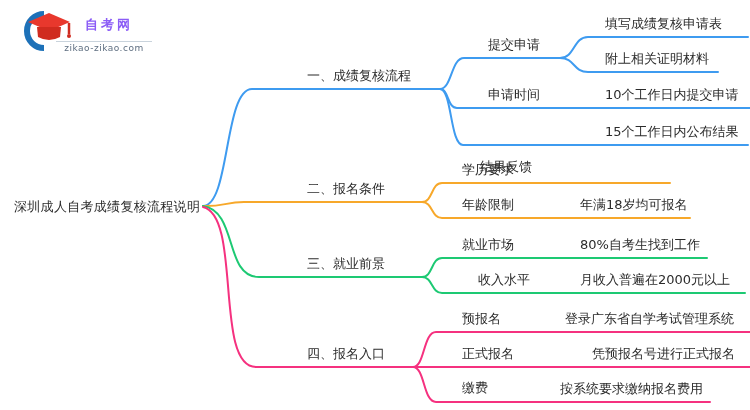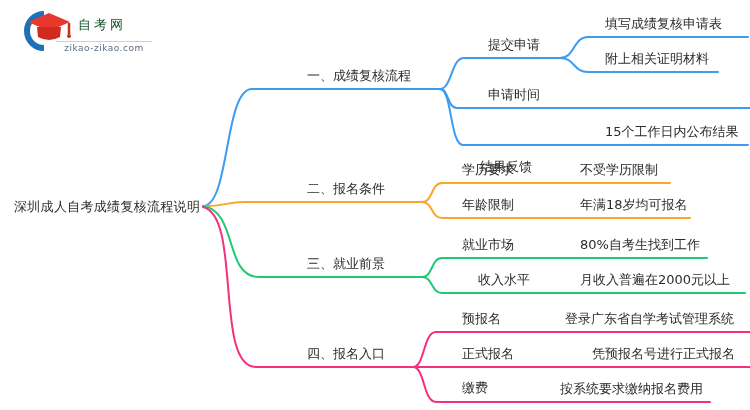--- a/index.html
+++ b/index.html
@@ -10,22 +10,22 @@
   #wires { position:absolute; left:0; top:0; }
   .label {
     position:absolute; white-space:nowrap; color:#2b2b2b;
     font-size:13px; line-height:17px; font-weight:500;
   }
   .root-label { font-size:13px; letter-spacing:0.3px; }
   
   #logo { position:absolute; left:20px; top:10px; width:140px; height:50px; }
   #logo-icon { position:absolute; left:0; top:0; }
   #logo-title {
-    position:absolute; left:58px; top:6px; width:62px; text-align:left;
-    font-size:13px; font-weight:normal; color:#14532d; letter-spacing:3px;
+    position:absolute; left:58px; top:6px; width:62px; text-align:center;
+    font-size:13px; font-weight:bold; color:#8b5cf6; letter-spacing:3px;
   }
   #logo-divider { position:absolute; left:36px; top:31px; width:96px; height:1px; background:#c9d3dc; }
   #logo-domain {
     position:absolute; left:36px; top:33px; width:96px; text-align:center;
     font-size:9px; color:#5e6e80; letter-spacing:0.5px;
   }
 </style>
 </head>
 <body>
 
@@ -71,26 +71,26 @@
     <div id="logo-domain">zikao-zikao.com</div>
   </div>
 
   <div class="label root-label" style="left:14px; top:198px;">深圳成人自考成绩复核流程说明</div>
 
   <div class="label" style="left:307px; top:67px;">一、成绩复核流程</div>
   <div class="label" style="left:488px; top:36px;">提交申请</div>
   <div class="label" style="left:605px; top:15px;">填写成绩复核申请表</div>
   <div class="label" style="left:605px; top:50px;">附上相关证明材料</div>
   <div class="label" style="left:488px; top:86px;">申请时间</div>
+  <div class="label" style="left:605px; top:86px;">10个工作日内提交申请</div>
   <div class="label" style="left:480px; top:123px;margin-top:35px;">结果反馈</div>
   <div class="label" style="left:605px; top:123px;">15个工作日内公布结果</div>
 
   <div class="label" style="left:307px; top:180px;">二、报名条件</div>
   <div class="label" style="left:462px; top:161px;">学历要求</div>
-  <div class="label" style="left:580px; top:161px;">不受学历限制</div>
   <div class="label" style="left:462px; top:196px;">年龄限制</div>
   <div class="label" style="left:580px; top:196px;">年满18岁均可报名</div>
 
   <div class="label" style="left:307px; top:255px;">三、就业前景</div>
   <div class="label" style="left:462px; top:236px;">就业市场</div>
   <div class="label" style="left:580px; top:236px;">80%自考生找到工作</div>
   <div class="label" style="left:462px; top:271px;padding-left:16px;">收入水平</div>
   <div class="label" style="left:580px; top:271px;">月收入普遍在2000元以上</div>
 
   <div class="label" style="left:307px; top:345px;">四、报名入口</div>

